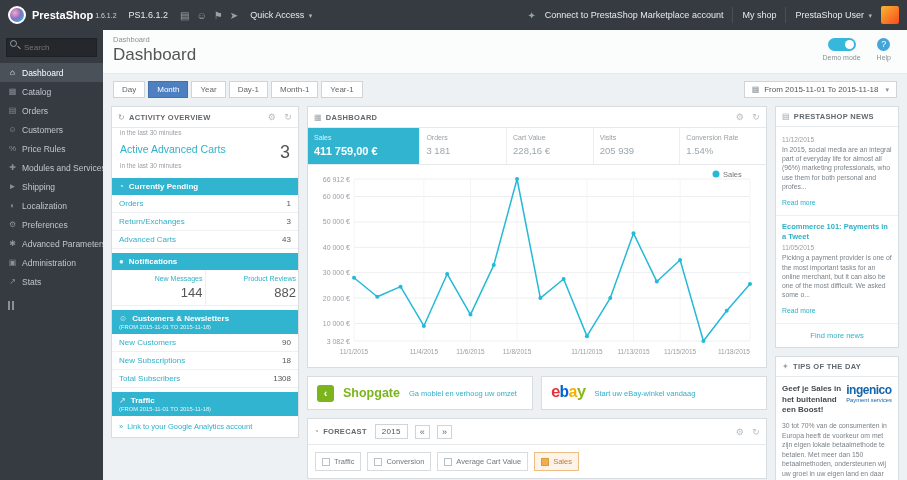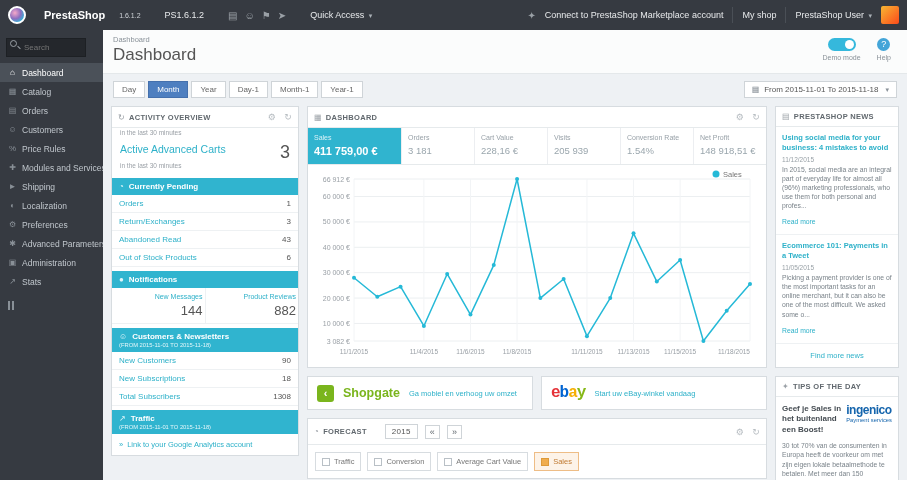--- a/index.html
+++ b/index.html
@@ -3,37 +3,37 @@
 <meta charset="utf-8">
 <style>
   * { box-sizing: border-box; }
   html,body { margin:0; padding:0; }
   body {
     width:907px; height:480px; overflow:hidden; position:relative;
     font-family:"Liberation Sans", sans-serif; background:#eef1f4; color:#555;
   }
   
   .topbar{position:absolute;top:0;left:0;right:0;height:30px;background:#363a41;color:#fff;
-    display:flex;align-items:center;z-index:30;padding:0 8px;gap:12px;}
+    display:flex;align-items:center;z-index:30;padding:0 8px;}
   .ps-logo{width:18px;height:18px;border-radius:50%;background:radial-gradient(circle at 35% 35%, #f6a9c9, #8e6fc0 45%, #29b5d8 80%);
     border:2px solid #fff; margin-right:6px; flex:none;}
   .brand{font-size:11px;font-weight:bold;}
   .brand-ver{font-size:7px;color:#cfd3d8;margin-left:2px;vertical-align:super;}
   .shopname{font-size:9px;margin-left:12px;color:#e8eaec;}
   .tb-icons{display:flex;gap:7px;margin-left:12px;}
   .tb-ic{font-size:10px;color:#9aa0a6;cursor:pointer;}
   .quick-access{font-size:9px;margin-left:12px;cursor:pointer;color:#e8eaec;}
   .topbar-right{margin-left:auto;display:flex;align-items:center;gap:9px;font-size:9px;color:#e8eaec;}
   .tb-sep{width:1px;height:16px;background:#4a4f56;}
   .avatar{width:18px;height:18px;border-radius:2px;background:linear-gradient(135deg,#f7b733,#fc4a1a);flex:none;cursor:pointer;}
   .caret{font-size:7px;color:#aab0b6;margin-left:2px;}
   
   .sidebar{position:absolute;top:30px;left:0;width:103px;bottom:0;background:#363a41;z-index:20;}
   .side-search{margin:6px;position:relative;}
-  .side-search input{width:80px;background:#24272c;border:1px solid #1d2024;color:#cfd3d8;
+  .side-search input{width:91px;background:#24272c;border:1px solid #1d2024;color:#cfd3d8;
     font-size:8px;padding:4px 20px 4px 17px;outline:none;font-family:inherit;}
   .mag{position:absolute;left:4px;top:4px;width:7px;height:7px;border:1px solid #9aa0a6;border-radius:50%;}
   .mag::after{content:"";position:absolute;left:6px;top:6px;width:4px;height:1px;background:#9aa0a6;transform:rotate(45deg);}
   .menu{list-style:none;margin:2px 0 0;padding:0;}
   .menu li{display:flex;align-items:center;gap:5px;padding:4.5px 8px;font-size:8.5px;color:#c1c7cd;
     cursor:pointer;white-space:nowrap;overflow:hidden;}
   .menu li.active{background:#4b5159;color:#fff;}
   .mi{width:9px;font-size:8px;color:#899097;text-align:center;flex:none;}
   .menu li.active .mi{color:#fff;}
   .collapse{padding:10px 8px;display:flex;gap:2px;cursor:pointer;}
@@ -102,21 +102,21 @@
   
   .promo-row{display:flex;gap:8px;margin-top:0px;}
   .promo{flex:1;background:#fff;border:1px solid #d7dce0;display:flex;align-items:center;gap:9px;
     padding:6px 9px;min-height:34px;}
   .sg-mark{width:17px;height:17px;background:#7ab51d;border-radius:3px;color:#fff;font-weight:bold;
     display:flex;align-items:center;justify-content:center;font-size:11px;flex:none;}
   .sg-text{color:#7ab51d;font-weight:bold;font-size:12.5px;}
   .promo-link{color:#2eb1c9;font-size:7.5px;cursor:pointer;}
   .ebay-logo{font-size:16px;font-weight:bold;letter-spacing:-1px;line-height:1;font-family:Liberation Mono, monospace;}
   
-  .fc-year{border:1px solid #cfd4d8;font-size:8px;color:#555;padding:2px 6px;margin-left:14px;
+  .fc-year{border:1px solid #cfd4d8;font-size:8px;color:#555;padding:2px 6px;margin-left:4px;
     font-weight:normal;text-transform:none;cursor:pointer;background:#fff;}
   .fc-nav{font-size:9px;color:#61686e;border:1px solid #cfd4d8;background:#fff;padding:1px 4px;
     margin-left:3px;cursor:pointer;font-weight:normal;}
   .fc-legend{display:flex;gap:6px;padding:7px 7px;}
   .fc-chip{display:flex;align-items:center;gap:4px;font-size:7.5px;color:#777;border:1px solid #d7dce0;
     padding:4px 6px;background:#fff;cursor:pointer;white-space:nowrap;}
   .fc-cb{width:8px;height:8px;border:1px solid #b9c0c6;background:#fff;flex:none;}
   .fc-chip.active{background:#fdf3e8;border-color:#eebd86;color:#c07b33;}
   .fc-chip.active .fc-cb{background:#f0ad4e;border-color:#dd9a3b;}
   
@@ -284,26 +284,22 @@
         </div>
         <div class="data-row">
           <span class="k">Orders</span>
           <span class="v">1</span>
         </div>
         <div class="data-row">
           <span class="k">Return/Exchanges</span>
           <span class="v">3</span>
         </div>
         <div class="data-row">
-          <span class="k">Abandoned Read</span>
+          <span class="k">Advanced Carts</span>
           <span class="v">43</span>
-        </div>
-        <div class="data-row">
-          <span class="k">Out of Stock Products</span>
-          <span class="v">6</span>
         </div>
 
         <div class="section-bar">
           <div class="bar-line">
             <span class="bar-ic">●</span>
             <span>Notifications</span>
           </div>
         </div>
         <div class="notif-cells">
           <div class="cell">
@@ -372,24 +368,20 @@
             <div class="kl">Cart Value</div>
             <div class="kv">228,16 €</div>
           </div>
           <div class="kpi">
             <div class="kl">Visits</div>
             <div class="kv">205 939</div>
           </div>
           <div class="kpi">
             <div class="kl">Conversion Rate</div>
             <div class="kv">1.54%</div>
-          </div>
-          <div class="kpi">
-            <div class="kl">Net Profit</div>
-            <div class="kv">148 918,51 €</div>
           </div>
         </div>
         <div class="chart-wrap">
           <svg id="sales-chart-svg" width="452" height="202">
               <line x1="46" y1="14" x2="442" y2="14" stroke="#eceff1" stroke-width="1"></line>
               <text x="42" y="16.5" text-anchor="end" font-size="7" fill="#9aa0a6">66 912 €</text>
               <line x1="46" y1="31.542597524674918" x2="442" y2="31.542597524674918" stroke="#eceff1" stroke-width="1"></line>
               <text x="42" y="34.04259752467492" text-anchor="end" font-size="7" fill="#9aa0a6">60 000 €</text>
               <line x1="46" y1="56.92251292495692" x2="442" y2="56.92251292495692" stroke="#eceff1" stroke-width="1"></line>
               <text x="42" y="59.42251292495692" text-anchor="end" font-size="7" fill="#9aa0a6">50 000 €</text>
@@ -488,21 +480,20 @@
       </div>
     </div>
 
     <div class="col3">
       <div class="panel">
         <div class="panel-head">
           <span class="ph-icon">▤</span>
           <span>PrestaShop News</span>
         </div>
         <div class="news-article">
-          <div class="na-title">Using social media for your business: 4 mistakes to avoid</div>
           <div class="na-date">11/12/2015</div>
           <div class="na-body">In 2015, social media are an integral part of everyday life for almost all (96%) marketing professionals, who use them for both personal and profes...</div>
           <span class="na-more">Read more</span>
         </div>
         <div class="news-article">
           <div class="na-title">Ecommerce 101: Payments in a Tweet</div>
           <div class="na-date">11/05/2015</div>
           <div class="na-body">Picking a payment provider is one of the most important tasks for an online merchant, but it can also be one of the most difficult. We asked some o...</div>
           <span class="na-more">Read more</span>
         </div>

